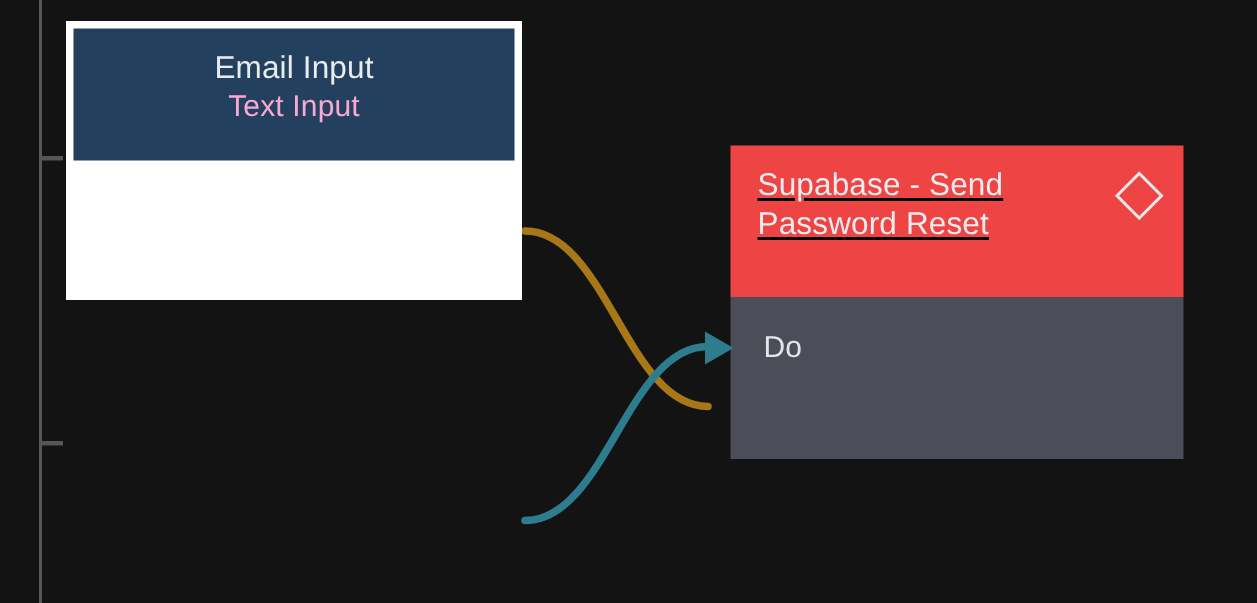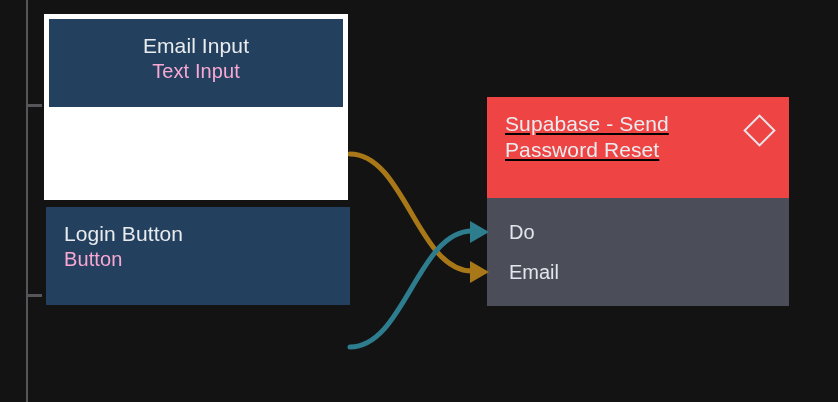--- a/index.html
+++ b/index.html
@@ -163,37 +163,29 @@
   <div class="node selected" style="left:44px; top:14px; width:304px; height:186px;">
     <div class="node-component" style="width:100%; height:100%;">
       <div class="node-header" style="height:88px;text-align:center;">
         <div class="node-title">Email Input</div>
         <div class="node-subtitle">Text Input</div>
       </div>
     </div>
   </div>
 
   <div class="node node-component" style="left:46px; top:207px; width:304px; height:176px;">
-    <div class="node-header" style="height:98px;">
-      <div class="node-title">Login Button</div>
-      <div class="node-subtitle">Button</div>
-    </div>
   </div>
 
   <div class="node node-action" style="left:487px; top:97px; width:302px; height:209px;">
     <div class="node-header" style="height:101px;">
       <div class="node-title">Supabase - Send
 Password Reset</div>
       <span class="diamond-icon"></span>
     </div>
     <div class="node-body" style="height:108px;">
       <div class="port-in" style="top:22px;">
         <span class="port-arrow" style="border-left-color:#2d7d8f;"></span>
         <span class="port-label">Do</span>
       </div>
-      <div class="port-in" style="top:62px;">
-        <span class="port-arrow" style="border-left-color:#a87818;"></span>
-        <span class="port-label">Email</span>
-      </div>
     </div>
   </div>
 
 </div>
 
 </body></html>

